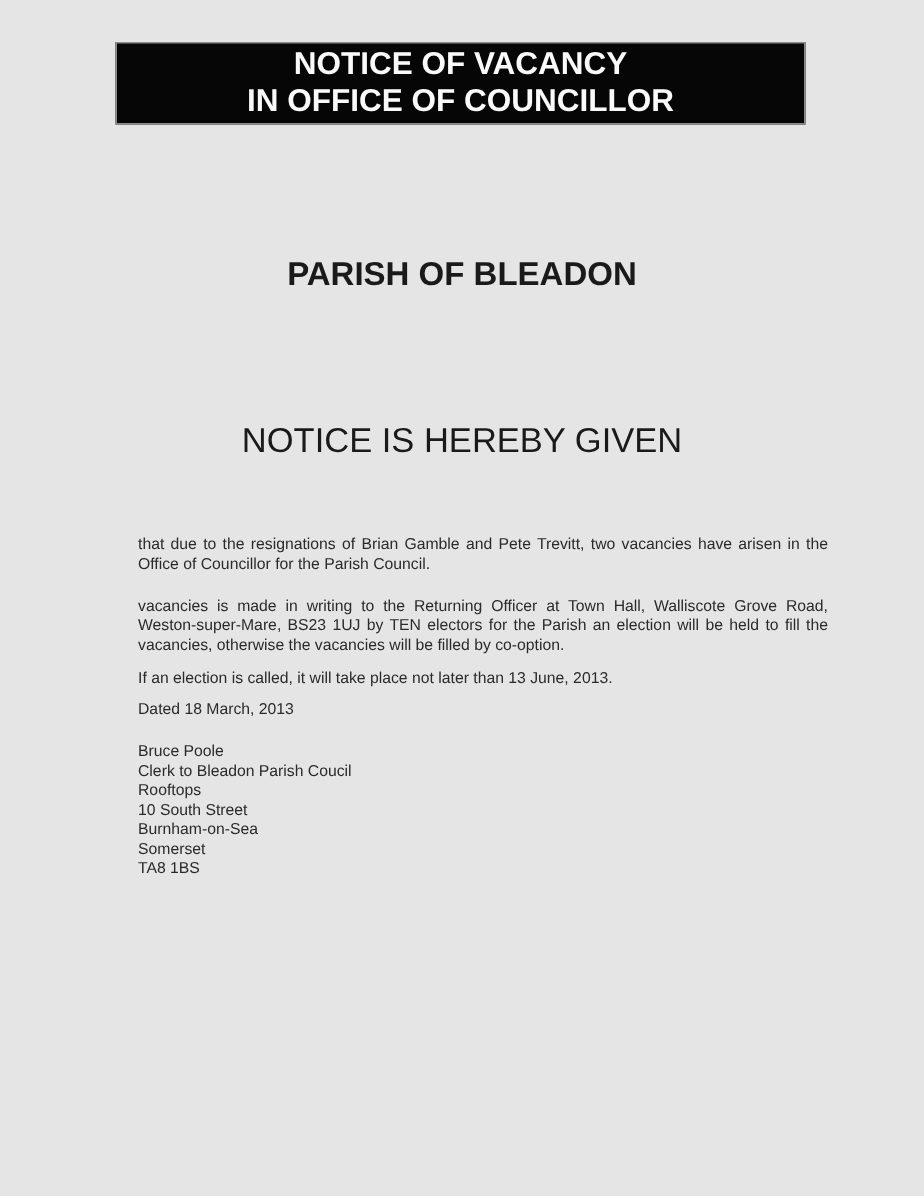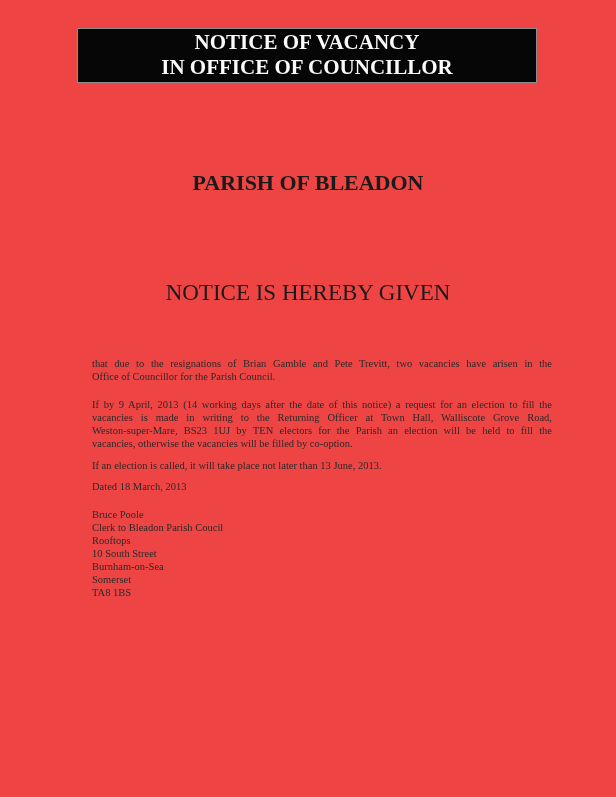--- a/index.html
+++ b/index.html
@@ -1,21 +1,21 @@
 <!DOCTYPE html>
 <html><head>
 <meta charset="utf-8">
 <style>
   html, body { margin: 0; padding: 0; background: #fdfdfd; }
   .page {
     position: relative;
     width: 616px;
     height: 797px;
-    background: #ef4444;
-    font-family: Liberation Serif, serif;
+    background: #e5e5e5;
+    font-family: Liberation Sans, sans-serif;
     color: #262626;
     overflow: hidden;
   }
   .banner {
     position: absolute;
     left: 77px;
     top: 28px;
     width: 458px;
     background: #060606;
     border: 1px solid #8c8c8c;
@@ -81,21 +81,20 @@
   <div class="h-notice">NOTICE IS HEREBY GIVEN</div>
 
   <main class="body-block">
 
     <div class="para para-resignation">
       <div class="bline full">that due to the resignations of Brian Gamble and Pete Trevitt, two vacancies have arisen in the</div>
       <div class="bline">Office of Councillor for the Parish Council.</div>
     </div>
 
     <div class="para para-request">
-      <div class="bline full">If by 9 April, 2013 (14 working days after the date of this notice) a request for an election to fill the</div>
       <div class="bline full">vacancies is made in writing to the Returning Officer at Town Hall, Walliscote Grove Road,</div>
       <div class="bline full">Weston-super-Mare, BS23 1UJ by TEN electors for the Parish an election will be held to fill the</div>
       <div class="bline">vacancies, otherwise the vacancies will be filled by co-option.</div>
     </div>
 
     <div class="para para-date">
       <div class="bline">If an election is called, it will take place not later than 13 June, 2013.</div>
     </div>
 
     <div class="para para-dated">

